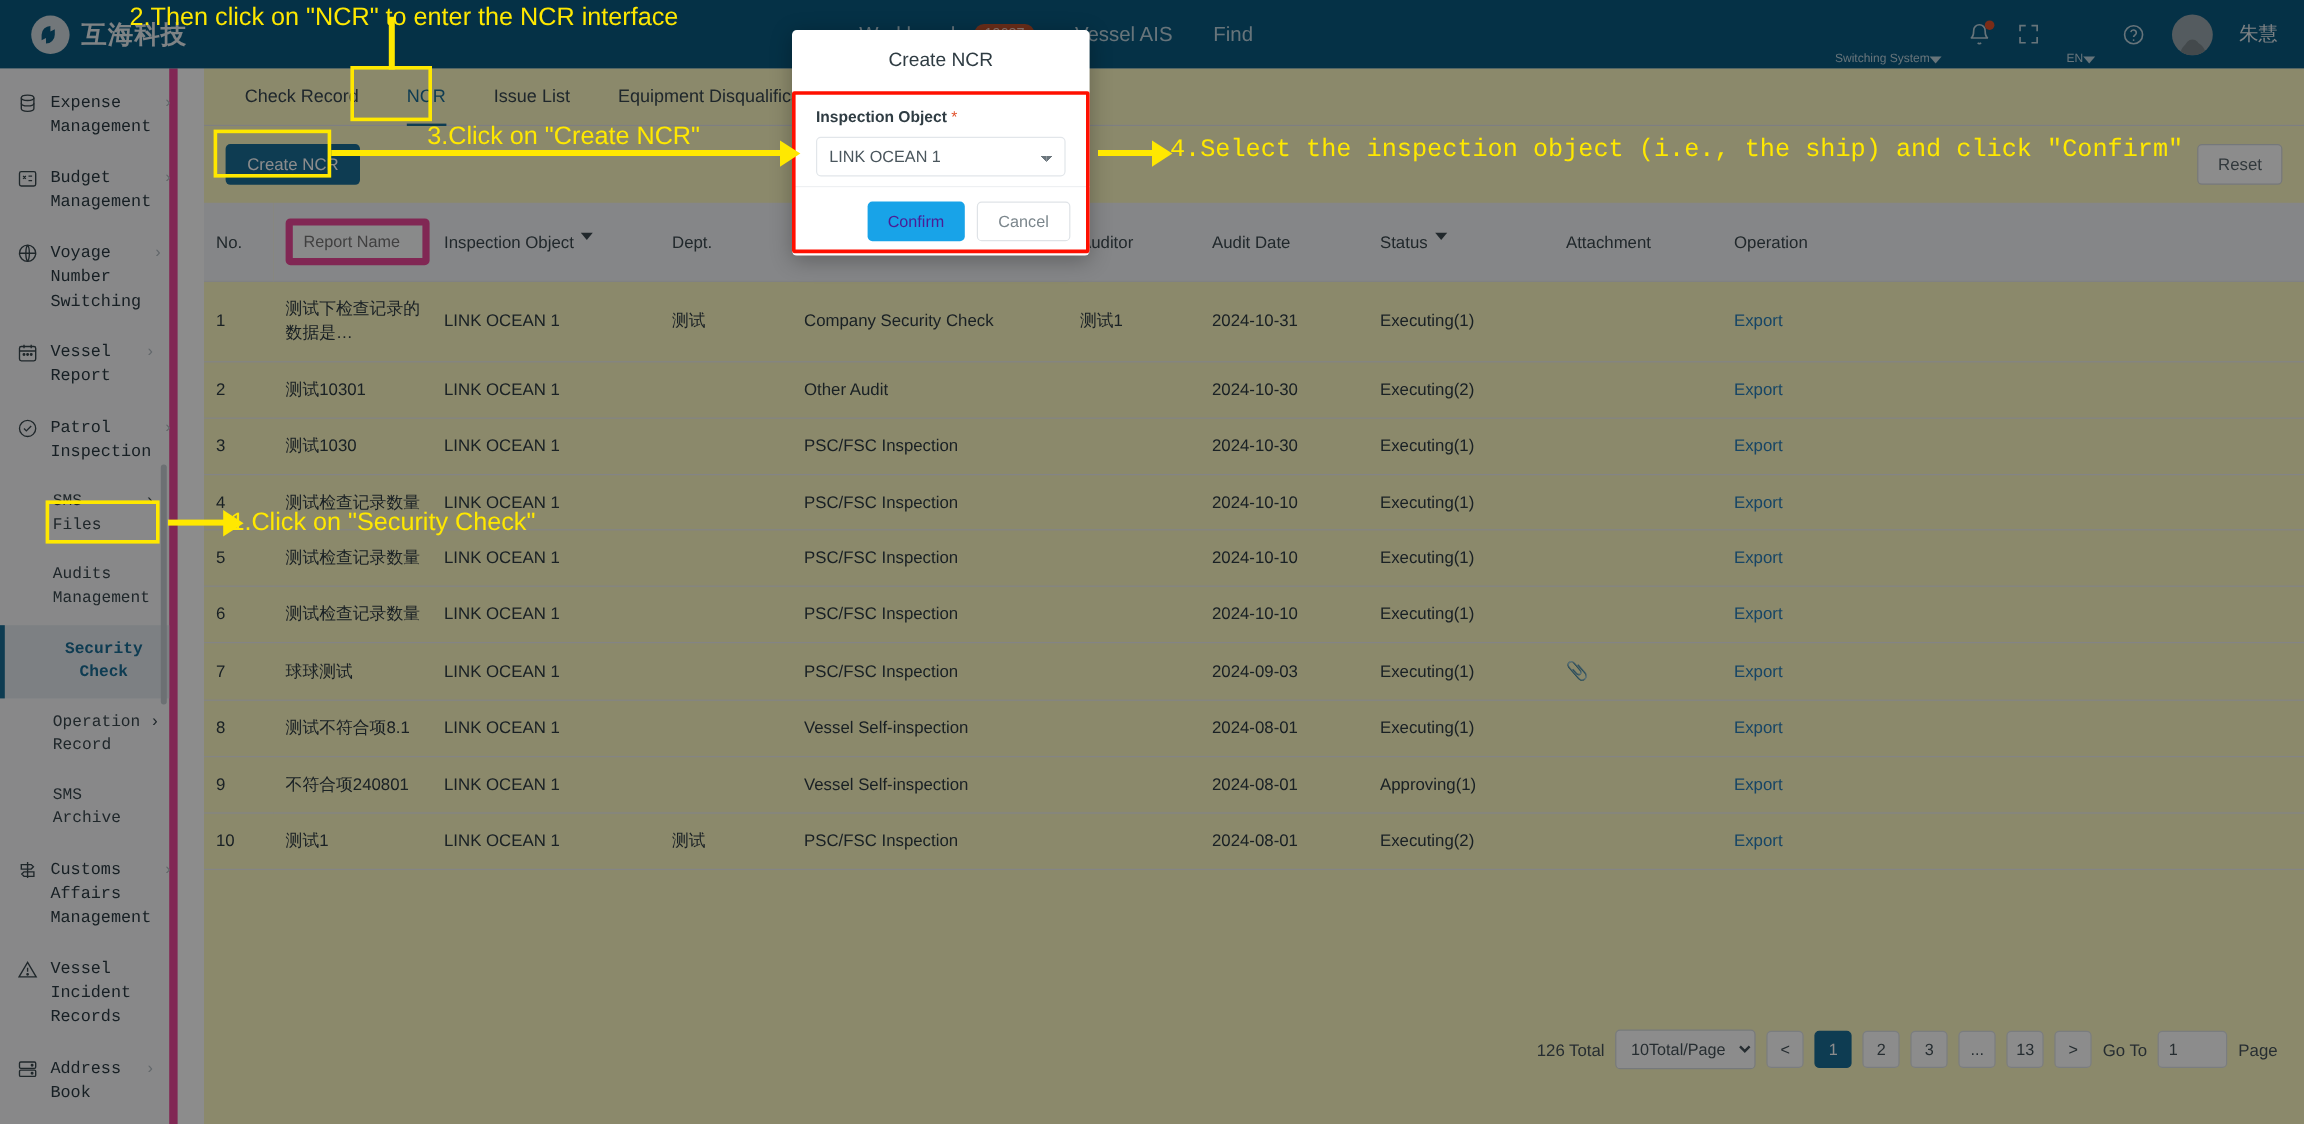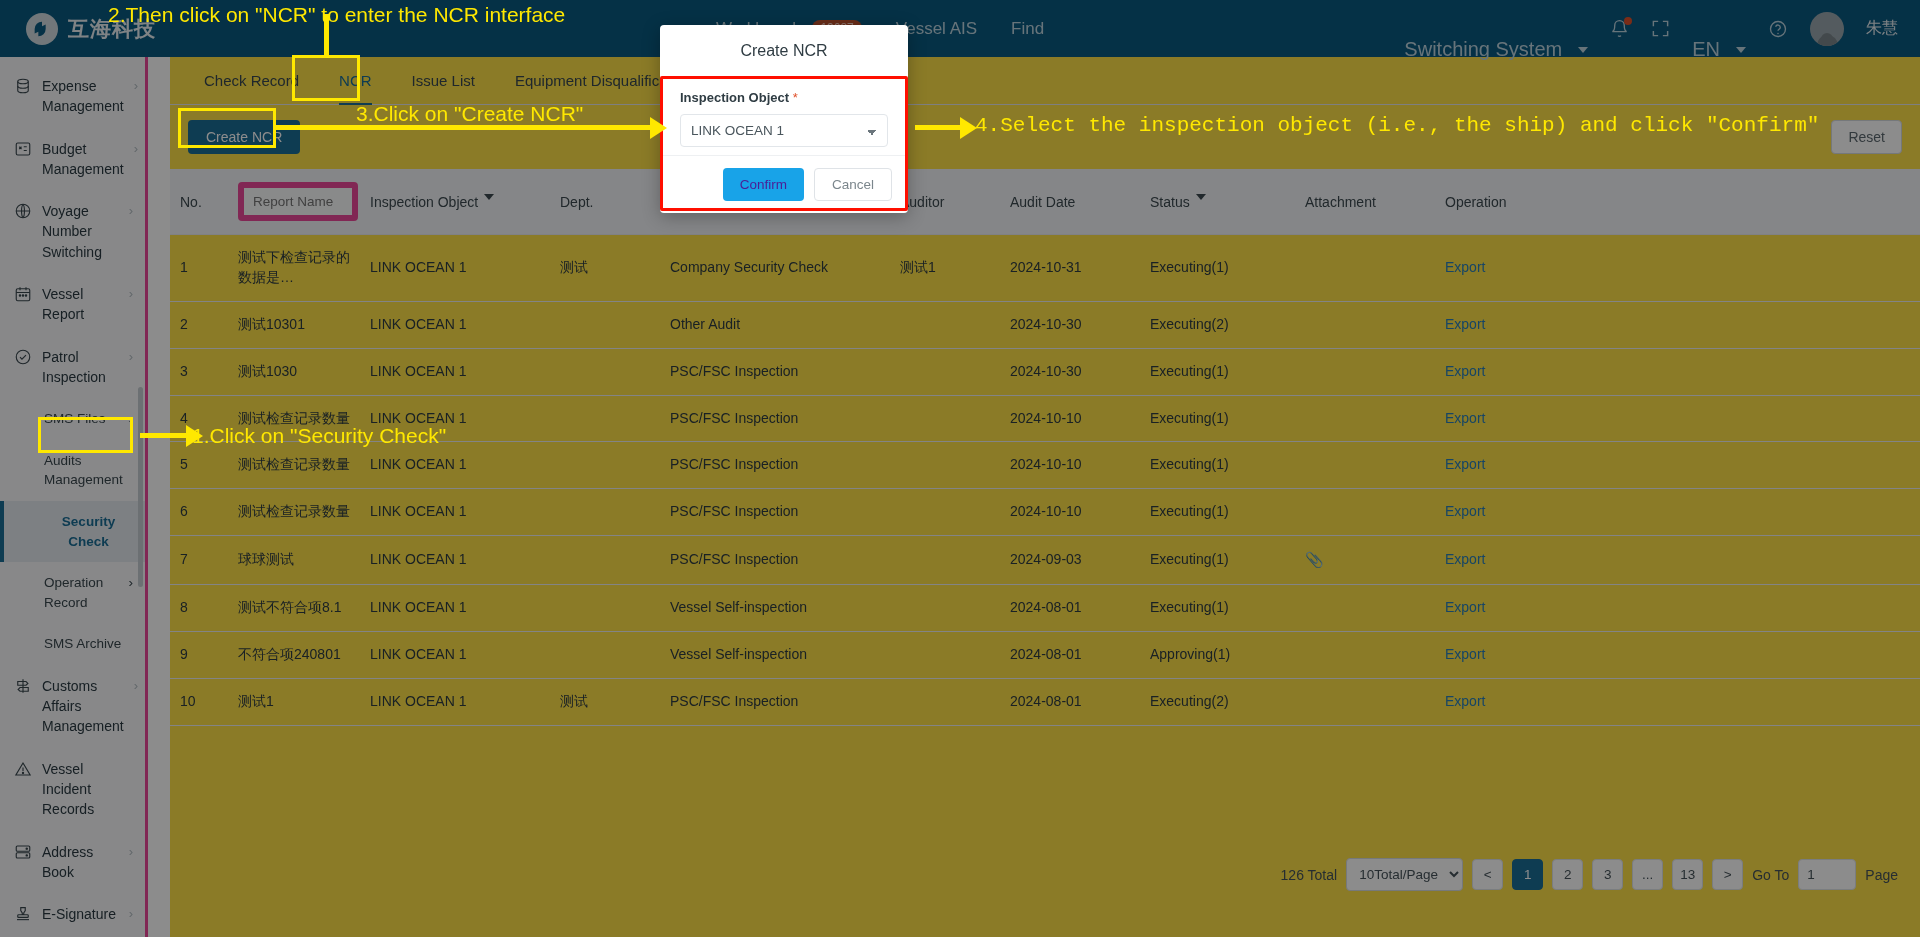--- a/index.html
+++ b/index.html
@@ -32,21 +32,21 @@
     color: #bcd3de; font-size: 17px; position: relative; white-space: nowrap;
   }
   .badge-pill {
     display: inline-block; background: #c0522f; color: #ffd9cc;
     border-radius: 9px; font-size: 12px; padding: 1px 8px; margin-left: 6px;
     vertical-align: 2px;
   }
   .top-right {
     margin-left: auto; display: flex; align-items: center; gap: 22px; padding-right: 22px;
   }
-  .top-right-text { color: #bcd3de; font-size: 20px; display: flex; align-items: center; gap: 16px; margin-top: 42px; }
+  .top-right-text { color: #bcd3de; font-size: 10px; display: flex; align-items: center; gap: 0; margin-top: 42px; }
   .caret-down {
     width: 0; height: 0; border-left: 5px solid transparent; border-right: 5px solid transparent;
     border-top: 6px solid #bcd3de; display: inline-block;
   }
   .icon-btn { color: #bcd3de; display: flex; align-items: center; position: relative; }
   .notif-dot {
     position: absolute; top: -2px; right: -3px; width: 8px; height: 8px;
     border-radius: 50%; background: #e0502a;
   }
   .avatar {
@@ -56,22 +56,23 @@
   .avatar-head { width: 12px; height: 12px; border-radius: 50%; background: #7b868b; margin-bottom: 1px; }
   .avatar-body {
     width: 21px; height: 11px; border-radius: 11px 11px 0 0; background: #7b868b;
     position: absolute; bottom: 0;
   }
   .username { color: #e8eef2; font-size: 16px; }
 
   
   .sidebar {
     position: absolute; top: 57px; left: 0; width: 148px; height: 880px;
-    background: #f7f8fa; border-right: 3px solid #ec4899;
+    background: #f7f8fa; border-right: 7px solid #ec4899;
     padding-top: 8px;
+    font-family: Liberation Mono, monospace;
   }
   .side-item {
     display: flex; align-items: flex-start; gap: 10px;
     padding: 11px 12px 11px 14px; font-size: 14px; color: #2b3a42;
     position: relative; line-height: 1.45;
   }
   .side-item .sico { width: 18px; height: 18px; flex: 0 0 18px; margin-top: 1px; }
   .side-item .slabel { flex: 1; }
   .side-item .schev {
     color: #b4bcc2; font-size: 13px; margin-top: 1px;
@@ -91,21 +92,21 @@
   .side-sub.selected .sublabel { color: #1a6d96; font-weight: bold; text-align: center; }
   .side-sub .sublabel { flex: 1; }
   .side-scrollbar {
     position: absolute; right: 2px; top: 330px; width: 5px; height: 200px;
     background: #c5ccd2; border-radius: 3px;
   }
 
   
   .main {
     position: absolute; top: 57px; left: 170px; width: 1750px; height: 880px;
-    background: #fde047;
+    background: #fef9c3;
   }
   .tabbar {
     height: 48px; border-bottom: 1px solid #e6e8eb;
     display: flex; align-items: center; padding-left: 14px; gap: 0;
   }
   .tab {
     padding: 0 20px; height: 48px; display: flex; align-items: center;
     font-size: 15px; color: #394850; position: relative;
   }
   .tab.active { color: #1a6d96; }

